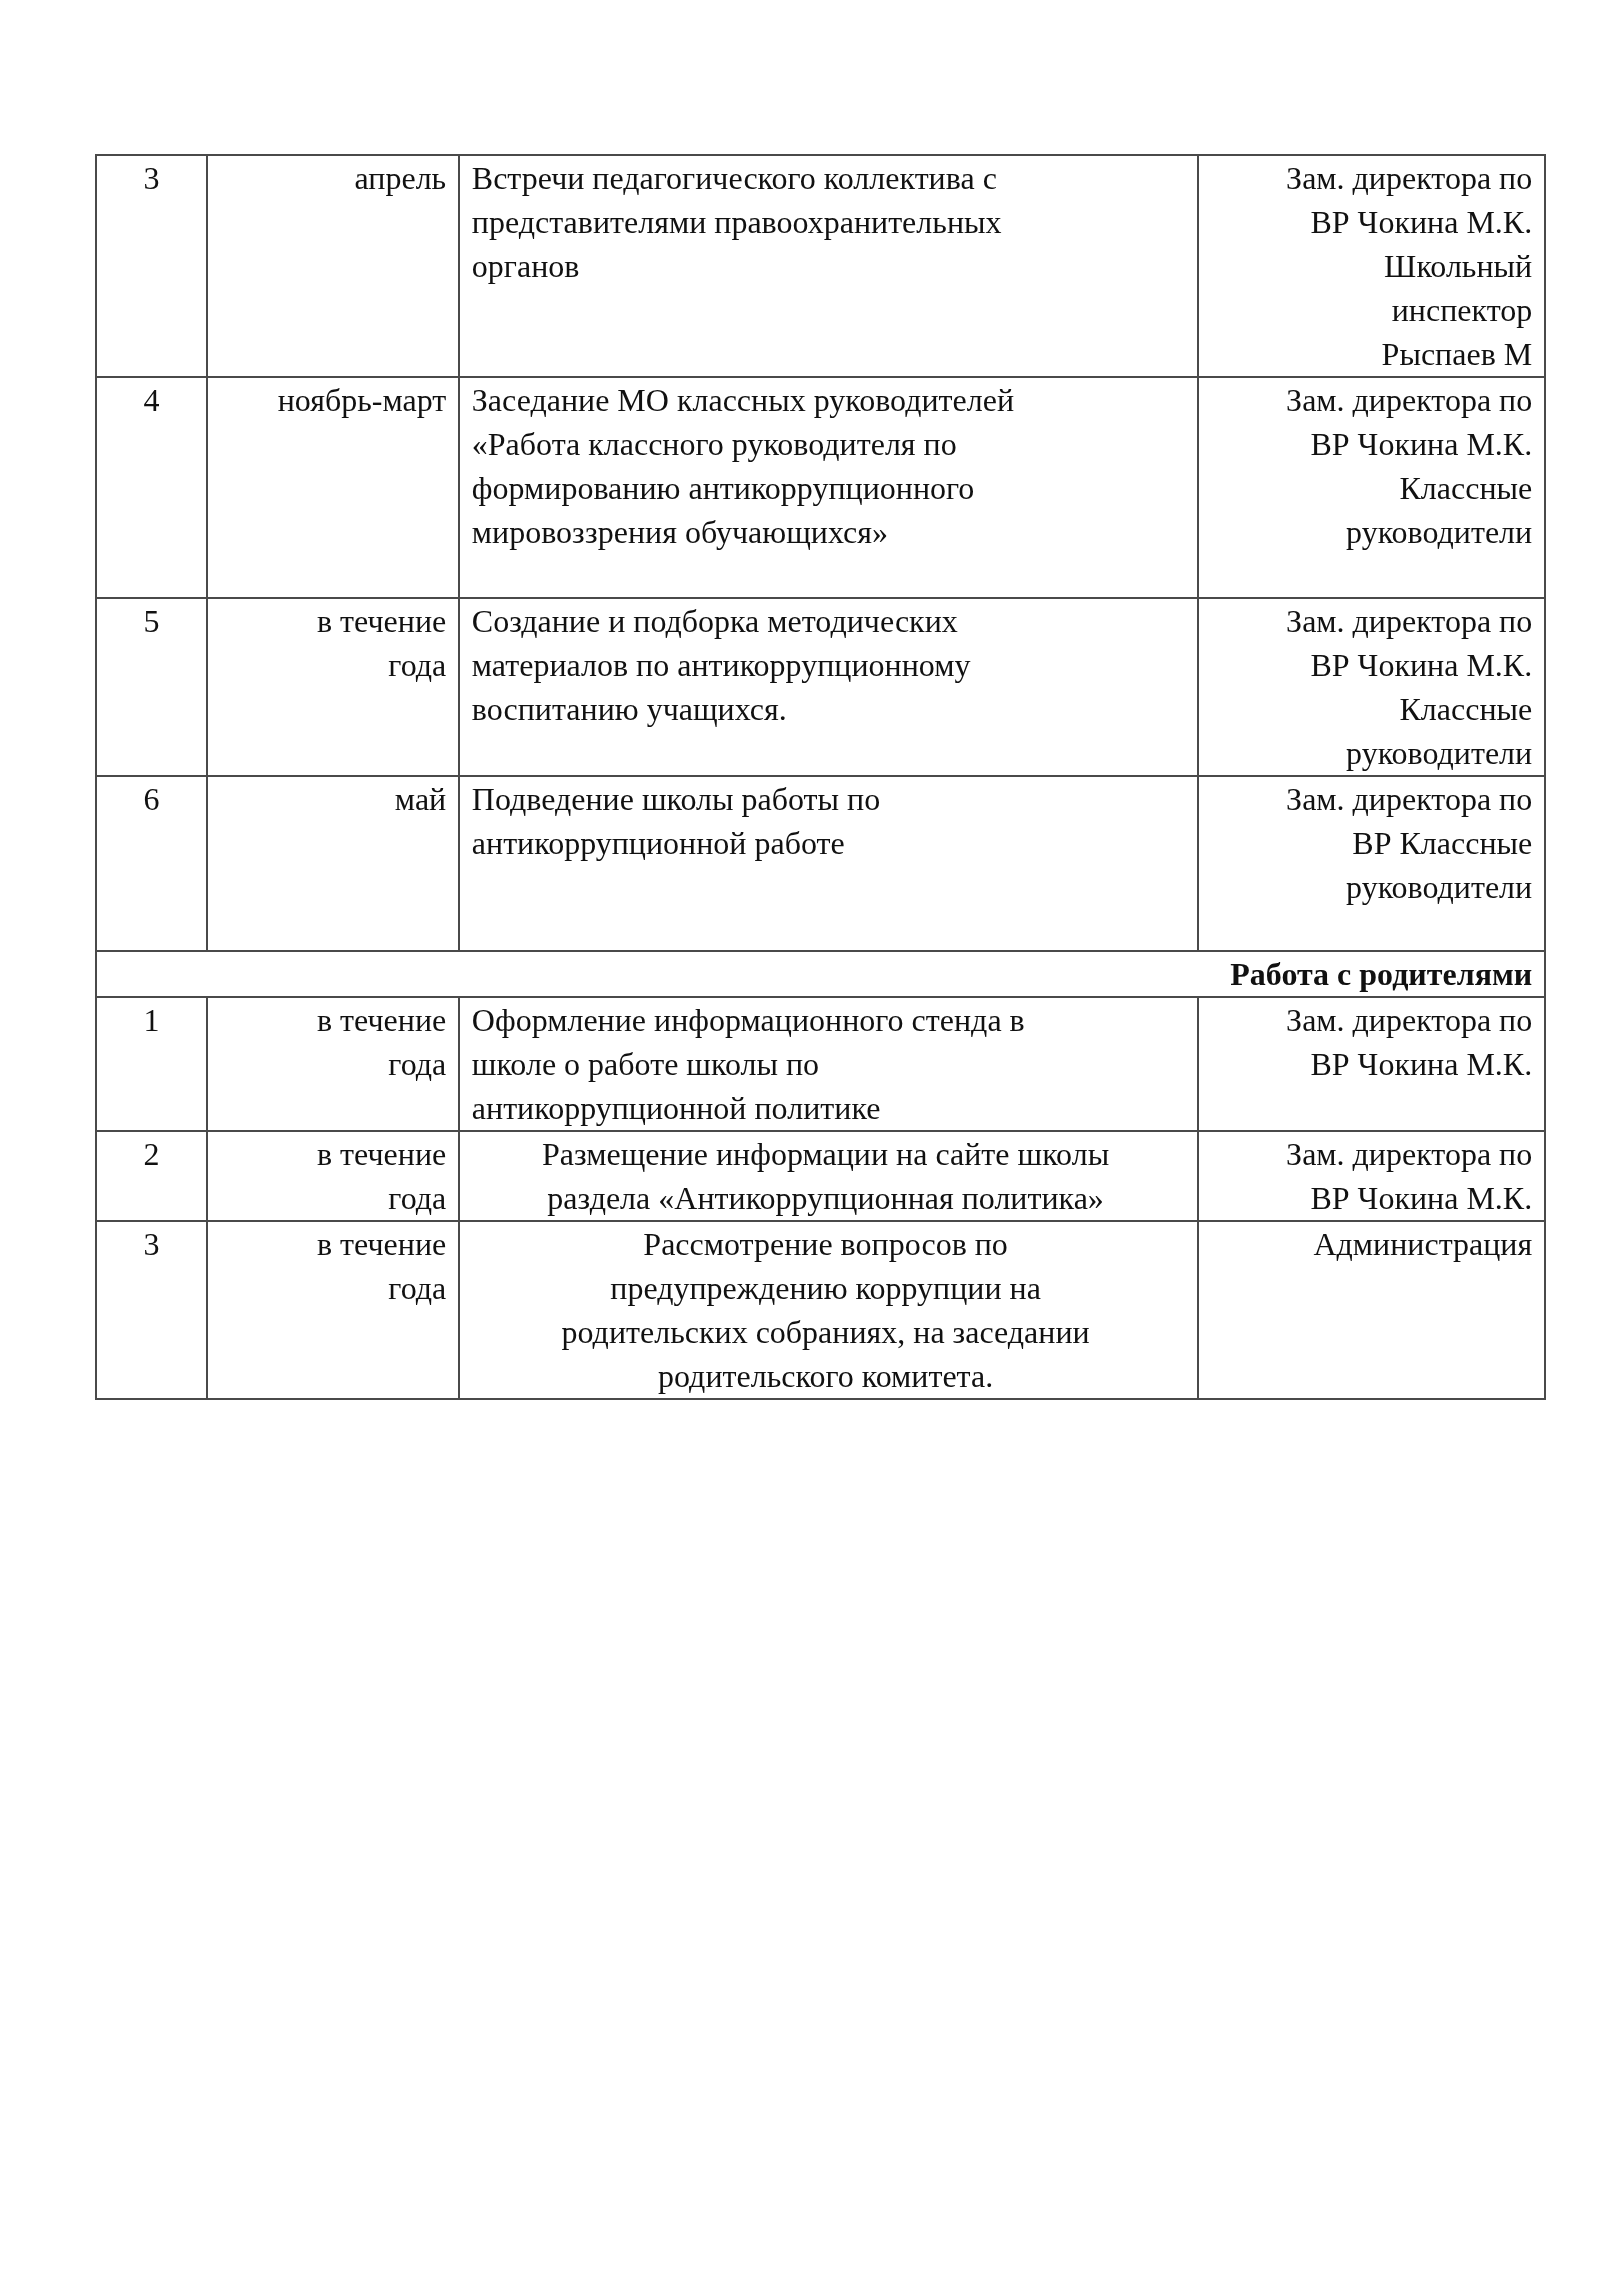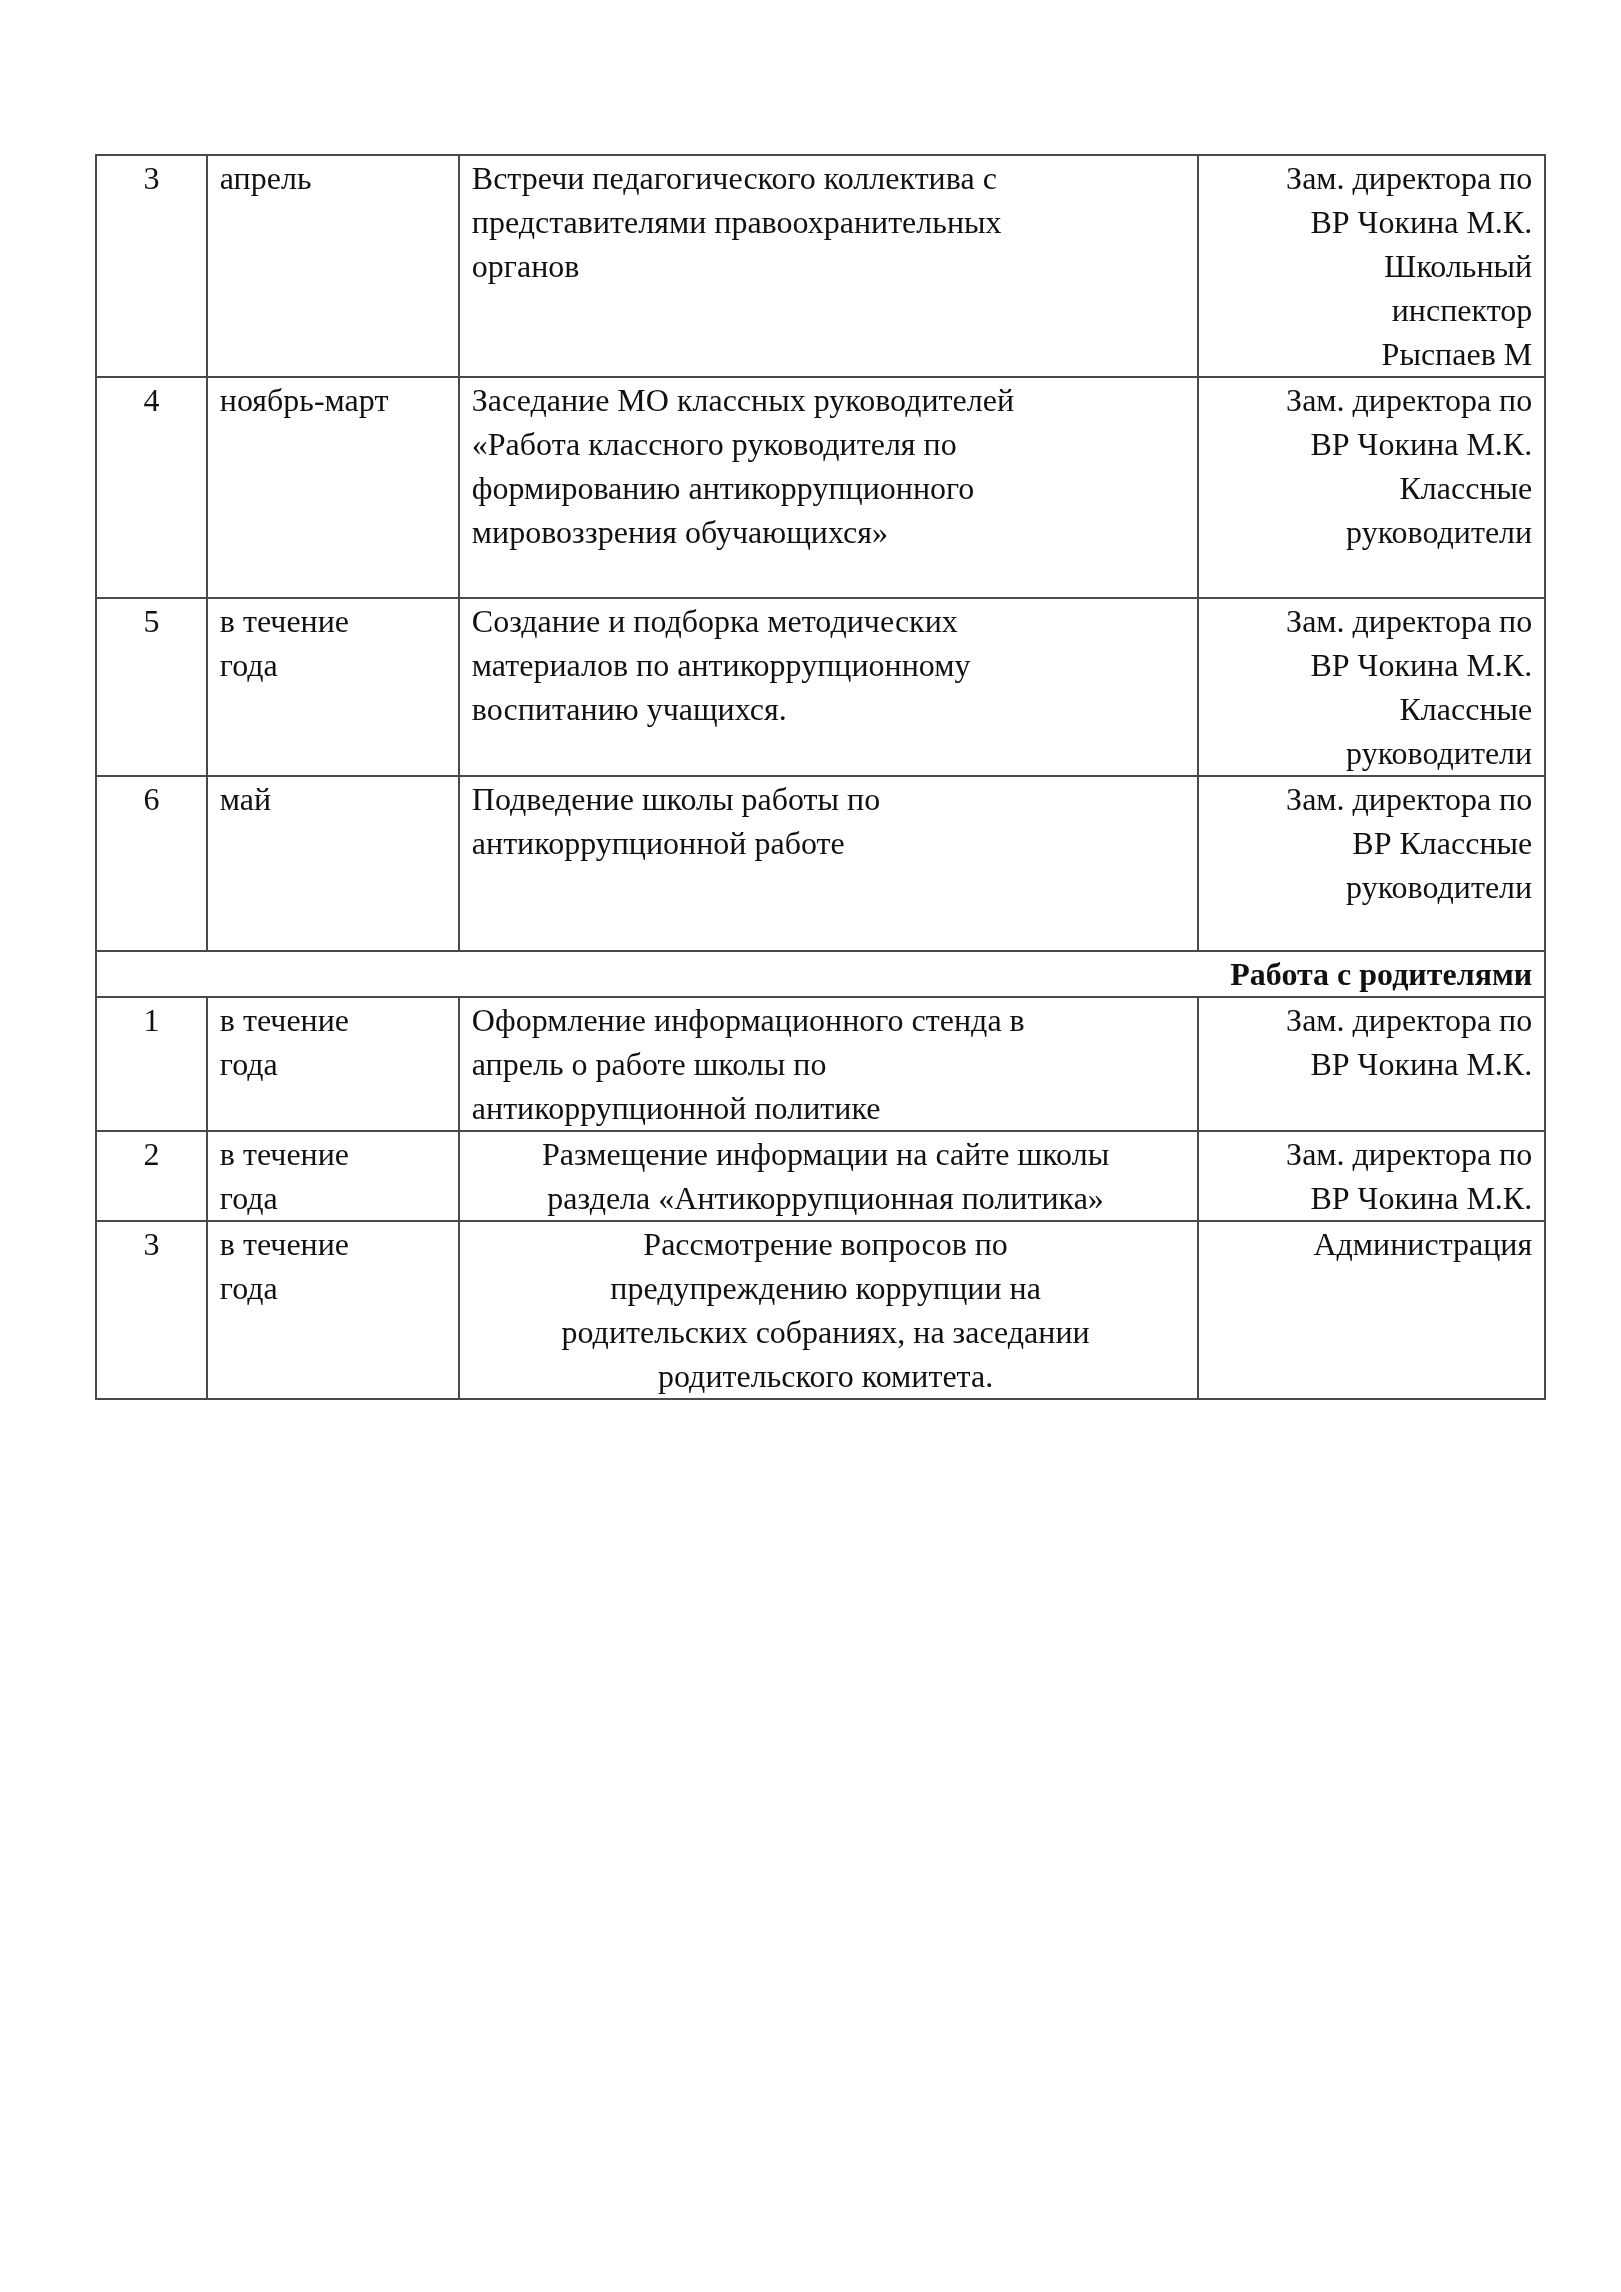--- a/index.html
+++ b/index.html
@@ -12,21 +12,21 @@
     font-size: 32px; line-height: 44px; color: #111;
   }
   table.plan td {
     border: 2px solid #4a4a4a; vertical-align: top; padding: 0 11.8px; box-sizing: border-box;
   }
   col.c1 { width: 111px; }
   col.c2 { width: 252px; }
   col.c3 { width: 739px; }
   col.c4 { width: 347px; }
   td.num { text-align: center; }
-  td.period { text-align: left; white-space: pre-line; }
+  td.period { text-align: right; white-space: pre-line; }
   td.activity { text-align: left; white-space: pre-line; margin-top: 20px; }
   td.activity.center { text-align: center; padding-left: 6px; }
   td.resp { text-align: right; white-space: pre-line; }
   td.section { text-align: right; font-weight: bold; padding: 0; }
   tr.r1 td { height: 222px; }
   tr.r2 td { height: 221px; }
   tr.r3 td { height: 177px; }
   tr.r4 td { height: 175px; }
   tr.rs td { height: 46px; }
   tr.p1 td { height: 132px; }
@@ -91,21 +91,21 @@
 руководители</td>
       </tr>
       <tr class="rs">
         <td class="section" colspan="4">Работа с родителями</td>
       </tr>
       <tr class="p1">
         <td class="num">1</td>
         <td class="period">в течение
 года</td>
         <td class="activity">Оформление информационного стенда в
-апрель    о работе школы по
+школе    о работе школы по
 антикоррупционной политике</td>
         <td class="resp">Зам. директора по
 ВР Чокина М.К.</td>
       </tr>
       <tr class="p2">
         <td class="num">2</td>
         <td class="period">в течение
 года</td>
         <td class="activity center">Размещение информации на сайте школы
 раздела «Антикоррупционная политика»</td>

